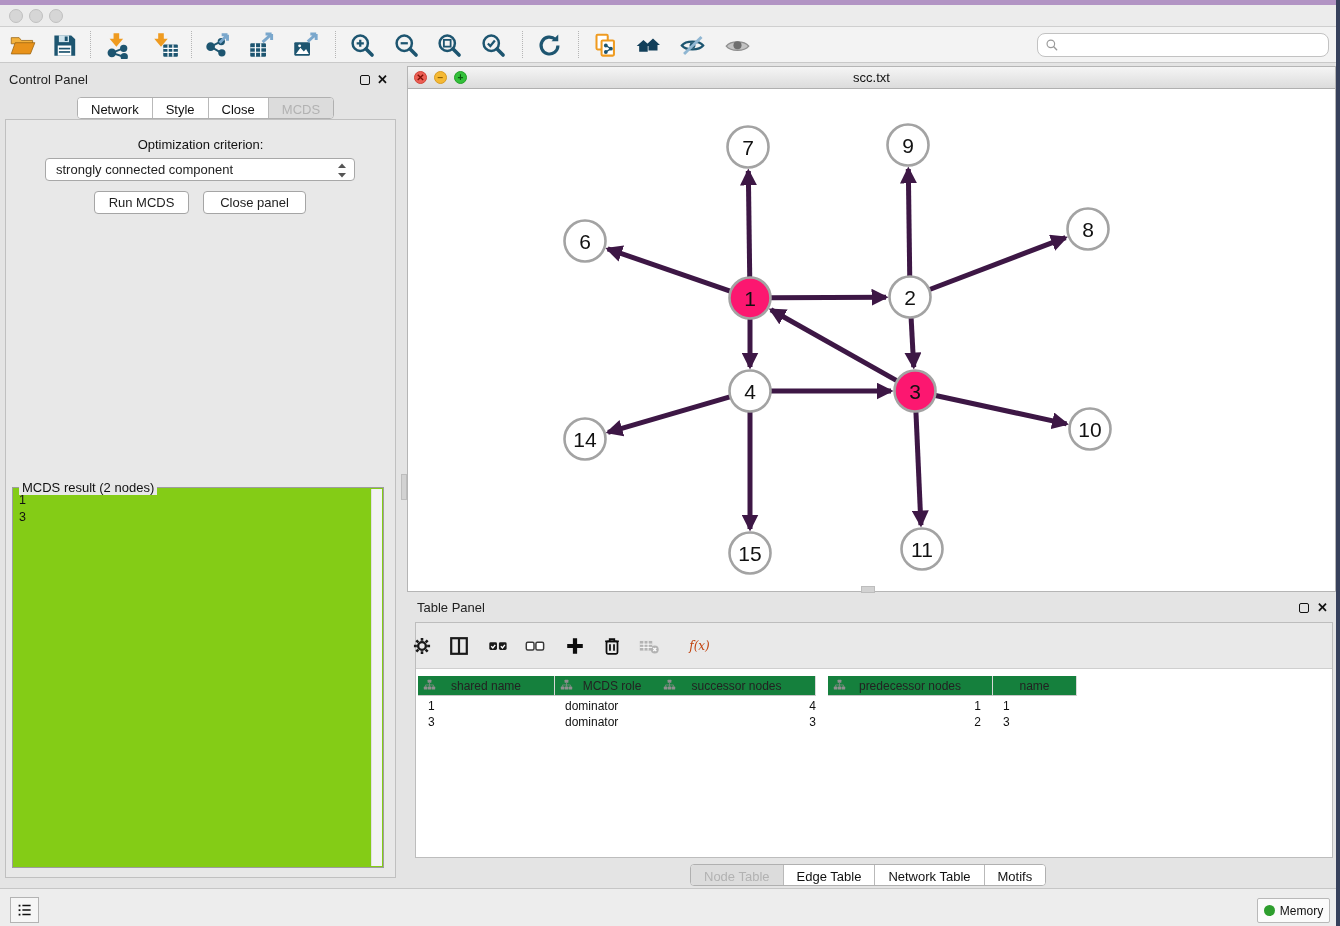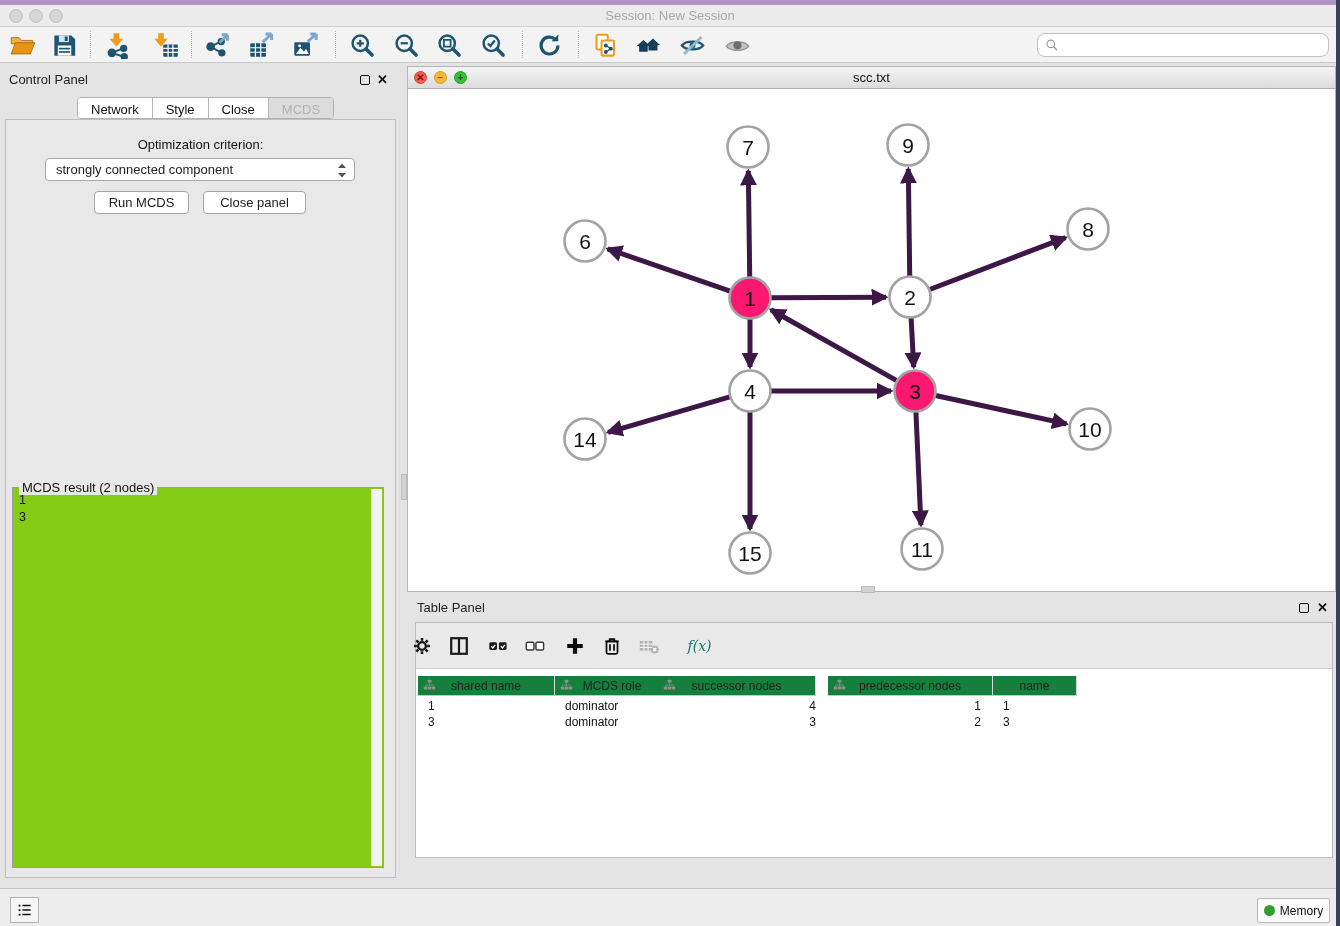--- a/index.html
+++ b/index.html
@@ -51,21 +51,21 @@
   .mac-red { background:#ec5f55; border:1px solid #d04438; color:#7e1007; }
   .mac-yellow { background:#f5b934; border:1px solid #d89c22; color:#8a5d00; }
   .mac-green { background:#33c03a; border:1px solid #22a027; color:#0a5c10; }
   #graph { position:absolute; left:0; top:22px; }
   
   .tp-title { position:absolute; left:417px; top:600px; font-size:13px; color:#222; }
   .tp-body { position:absolute; left:415px; top:622px; width:918px; height:236px; background:#fff; border:1px solid #bdbdbd; }
   .tp-toolbar { position:absolute; left:0; top:0; width:100%; height:46px; background:#e9e9e9; border-bottom:1px solid #cfcfcf; }
   .tpbtn { position:absolute; top:8px; width:30px; height:30px; display:flex; align-items:center; justify-content:center; cursor:default; }
   .tpbtn svg { width:22px; height:22px; }
-  .fx-label { font-family:"DejaVu Serif", serif; font-style:italic; font-size:14px; color:#0f766e;margin-left:25px; }
+  .fx-label { font-family:"DejaVu Serif", serif; font-style:italic; font-size:12px; color:#c2410c;margin-left:25px; }
   .tp-table { position:absolute; left:0; top:53px; width:916px; height:182px; overflow:hidden; }
   .th-cell { position:absolute; top:0; height:20px; background:#15803d; border-right:1px solid #d8d8d8; border-bottom:1px solid #c6c6c6; font-size:12px; color:#222; display:flex; align-items:center; justify-content:center; cursor:default; }
   .th-cell svg { width:13px; height:13px; position:absolute; left:5px; top:3px; }
   .td-cell { position:absolute; height:16px; font-size:12px; color:#111; line-height:16px; cursor:default; }
   .tp-tabs { left:690px; top:864px; }
   
   .statusbar { position:absolute; left:0; top:888px; width:100%; height:38px; background:#ededed; border-top:1px solid #c6c6c6; }
   .status-list-btn { position:absolute; left:10px; top:8px; width:29px; height:26px; background:#f6f6f6; border:1px solid #b3b3b3; display:flex; align-items:center; justify-content:center; cursor:default; }
   .status-list-btn svg { width:18px; height:18px; }
   .memory-btn { position:absolute; right:10px; top:9px; width:73px; height:25px; background:#fbfbfb; border:1px solid #b9b9b9; border-radius:2px; display:flex; align-items:center; justify-content:center; gap:5px; font-size:12px; color:#111; cursor:default; }
@@ -76,21 +76,20 @@
 <body>
 
 <div id="app">
 
   <div class="top-accent"></div>
 
   <div class="titlebar">
     <span class="tl-dot" style="left:9px"></span>
     <span class="tl-dot" style="left:29px"></span>
     <span class="tl-dot" style="left:49px"></span>
-    <div class="title">Session: New Session</div>
   </div>
 
   <div class="toolbar">
     <div id="toolbar-buttons">
         <div class="tbtn" style="left: 4px;">
           <svg viewBox="0 0 24 24" style="width:27px;height:27px">
             <path d="M2 5h7l2 2.5h10v3H2z" fill="#f3b13c" stroke="#9a6410" stroke-width=".7"></path>
             <path d="M2 19.5 L5.5 9.5 H23 L19 19.5 Z" fill="#e8921a" stroke="#9a6410" stroke-width=".7"></path>
           </svg>
         </div>
@@ -453,20 +452,26 @@
         <div class="td-cell" style="left: 254px; top: 22px; width: 158px; text-align: right; padding: 0px 12px 0px 0px;">4</div>
         <div class="td-cell" style="left: 412px; top: 22px; width: 165px; text-align: right; padding: 0px 12px 0px 0px;">1</div>
         <div class="td-cell" style="left: 577px; top: 22px; width: 84px; text-align: left; padding: 0px 0px 0px 10px;">1</div>
         <div class="td-cell" style="left: 2px; top: 38px; width: 137px; text-align: left; padding: 0px 0px 0px 10px;">3</div>
         <div class="td-cell" style="left: 139px; top: 38px; width: 115px; text-align: left; padding: 0px 0px 0px 10px;">dominator</div>
         <div class="td-cell" style="left: 254px; top: 38px; width: 158px; text-align: right; padding: 0px 12px 0px 0px;">3</div>
         <div class="td-cell" style="left: 412px; top: 38px; width: 165px; text-align: right; padding: 0px 12px 0px 0px;">2</div>
         <div class="td-cell" style="left: 577px; top: 38px; width: 84px; text-align: left; padding: 0px 0px 0px 10px;">3</div>
       </div>
   </div>
+  <div class="seg-tabs tp-tabs" id="tp-tabs">
+      <span class="seg-tab active">Node Table</span>
+      <span class="seg-tab">Edge Table</span>
+      <span class="seg-tab">Network Table</span>
+      <span class="seg-tab">Motifs</span>
+    </div>
 
   <div class="statusbar">
     <div class="status-list-btn">
       <svg viewBox="0 0 24 24">
         <g stroke="#111" stroke-width="2.2">
             <path d="M8.5 6h11M8.5 12h11M8.5 18h11"></path>
           </g>
         <g fill="#111">
             <rect x="3.5" y="5" width="2.4" height="2.4"></rect>
             <rect x="3.5" y="11" width="2.4" height="2.4"></rect>

